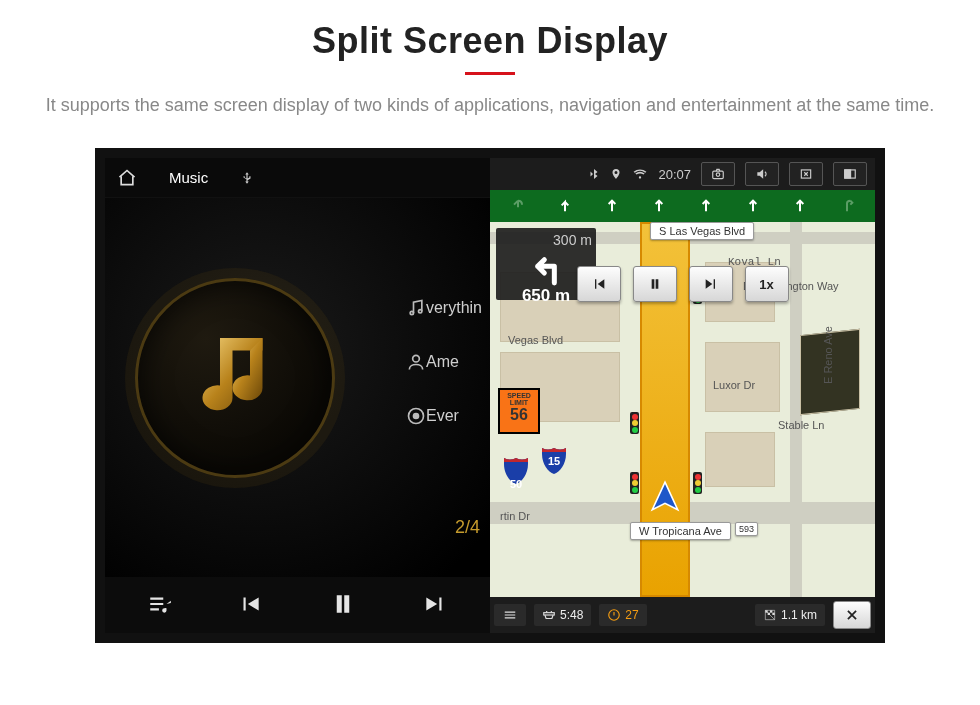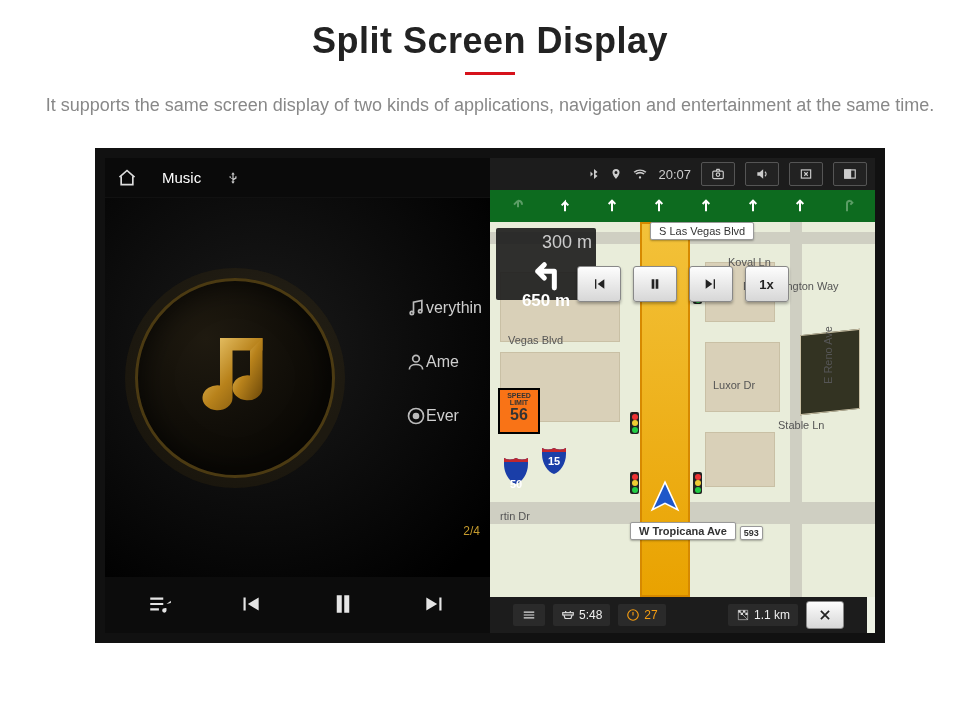--- a/index.html
+++ b/index.html
@@ -50,21 +50,21 @@
     background: radial-gradient(circle at 40% 40%, #1a1a1a 0%, #000 80%);
     color: #fff;
     position: relative;
     font-size: 13px;
   }
   .music-top {
     height: 40px;
     display: flex;
     align-items: center;
     padding: 0 12px;
-    gap: 25px;
+    gap: 32px;
     background: #0a0a0a;
     border-bottom: 1px solid #111;
     justify-content: center;
   }
   .music-top .spacer { flex: 1; }
   .music-top span[data-bind] { font-size: 15px; color: #fff; }
   .icon { display: inline-flex; }
 
   .album {
     position: absolute;
@@ -93,21 +93,21 @@
     color: #cfcfcf;
     font-size: 16px;
   }
   .meta-row { display: flex; align-items: center; gap: 0; }
   .meta-row .mi { width:20px; height:20px; }
 
   .counter {
     position: absolute;
     right: 10px; bottom: 95px;
     color: #c59b2d;
-    font-size: 12px;
+    font-size: 18px;
     margin-left: 41px;
   }
   .progress-area {
     position: absolute;
     left: 20px; right: 20px; bottom: 70px;
     display: flex;
     align-items: center;
     gap: 10px;
     color: #aaa;
     font-size: 12px;
@@ -192,21 +192,21 @@
   .turn-box {
     position: absolute;
     left: 6px; top: 70px;
     width: 100px; height: 72px;
     background: rgba(30,30,30,.92);
     color: #fff;
     border-radius: 2px;
     text-align: center;
     padding: 4px;
   }
-  .turn-box .dist-top { font-size: 18px; color:#ccc; text-align:right; margin-bottom:2px;}
+  .turn-box .dist-top { font-size: 14px; color:#ccc; text-align:right; margin-bottom:2px;}
   .turn-box .dist-main { font-size: 17px; font-weight:700; }
   .turn-box svg { width: 40px; height: 36px; display:block; margin:0 auto; }
 
   .sim-controls {
     position: absolute;
     top: 108px;
     left: 0; right: 0;
     display: flex;
     justify-content: center;
     gap: 12px;
@@ -268,24 +268,24 @@
   .traffic-light {
     position:absolute; width:9px; height:22px;
     background:#222; border-radius:2px;
     display:flex; flex-direction:column; justify-content:space-around;
     padding:1px;
   }
   .traffic-light i{ width:6px;height:6px;border-radius:50%;margin:0 auto;}
   .tl-r{background:#e33;} .tl-y{background:#ec3;} .tl-g{background:#2c4;}
 
   .nav-footer {
-    position:absolute; left:0; right:8px; bottom:0; height:36px;
+    position:absolute; left:0; right:0; bottom:0; height:36px;
     background:#1c1c1c; color:#eee;
     display:flex; align-items:center;
-    gap:8px; padding: 0 23px;
+    gap:8px; padding: 0 4px;
     font-size:12px;
   }
   .nav-footer .box {
     background:#2a2a2a; border-radius:2px;
     padding: 4px 8px;
     display:inline-flex; align-items:center; gap:4px;
   }
   .nav-footer .spacer { flex:1; }
   .nav-footer .xbtn {
     width: 38px; height: 28px;
@@ -529,28 +529,28 @@
           <i class="tl-y"></i>
           <i class="tl-g"></i>
         </div>
       <div class="traffic-light" style="left:203px;top:60px;">
           <i class="tl-r"></i>
           <i class="tl-y"></i>
           <i class="tl-g"></i>
         </div>
 
       <div class="street-label" style="left:160px;top:0px;" data-bind="nav.streets.top">S Las Vegas Blvd</div>
-      <div class="street-label" style="left:230px;top:32px;background:none;border:none;box-shadow:none;color:#555;" data-bind="nav.streets.mid1">Koval Ln</div>
+      <div class="street-label" style="left:230px;top:32px;background:none;border:none;box-shadow:none;color:#555;font-family:Liberation Mono, monospace;" data-bind="nav.streets.mid1">Koval Ln</div>
       <div class="street-label" style="left:245px;top:56px;background:none;border:none;box-shadow:none;color:#555;" data-bind="nav.streets.mid2">Duke Ellington Way</div>
       <div class="street-label" style="left:2px;top:110px;background:none;border:none;box-shadow:none;color:#555;margin-left:8px;" data-bind="nav.streets.left">Vegas Blvd</div>
       <div class="street-label" style="left:215px;top:155px;background:none;border:none;box-shadow:none;color:#555;" data-bind="nav.streets.luxor">Luxor Dr</div>
       <div class="street-label" style="left:280px;top:195px;background:none;border:none;box-shadow:none;color:#555;" data-bind="nav.streets.stable">Stable Ln</div>
       <div class="street-label" style="left:330px;top:170px;background:none;border:none;box-shadow:none;color:#555;transform:rotate(-90deg);transform-origin:left top;" data-bind="nav.streets.reno">E Reno Ave</div>
       <div class="street-label" style="left:2px;top:286px;background:none;border:none;box-shadow:none;color:#555;" data-bind="nav.streets.martin">rtin Dr</div>
-      <div style="position:absolute;left:140px;top:300px;display:flex;gap:4px;align-items:flex-end;font-weight:bold;">
+      <div style="position:absolute;left:140px;top:300px;display:flex;gap:4px;align-items:flex-start;">
         <span class="street-label" style="position:static;" data-bind="nav.streets.bottom">W Tropicana Ave</span>
         <span class="street-label" style="position:static;font-size:9px;padding:1px 3px;" data-bind="nav.streets.bottom_num">593</span>
       </div>
 
       <div class="cursor" style="left:158px;top:258px;">
         <svg viewBox="0 0 32 32">
             <path fill="#1e57c9" stroke="#fff" stroke-width="1.5" d="M16 2 28 28 16 22 4 28z"></path>
           </svg>
       </div>
     </div>

